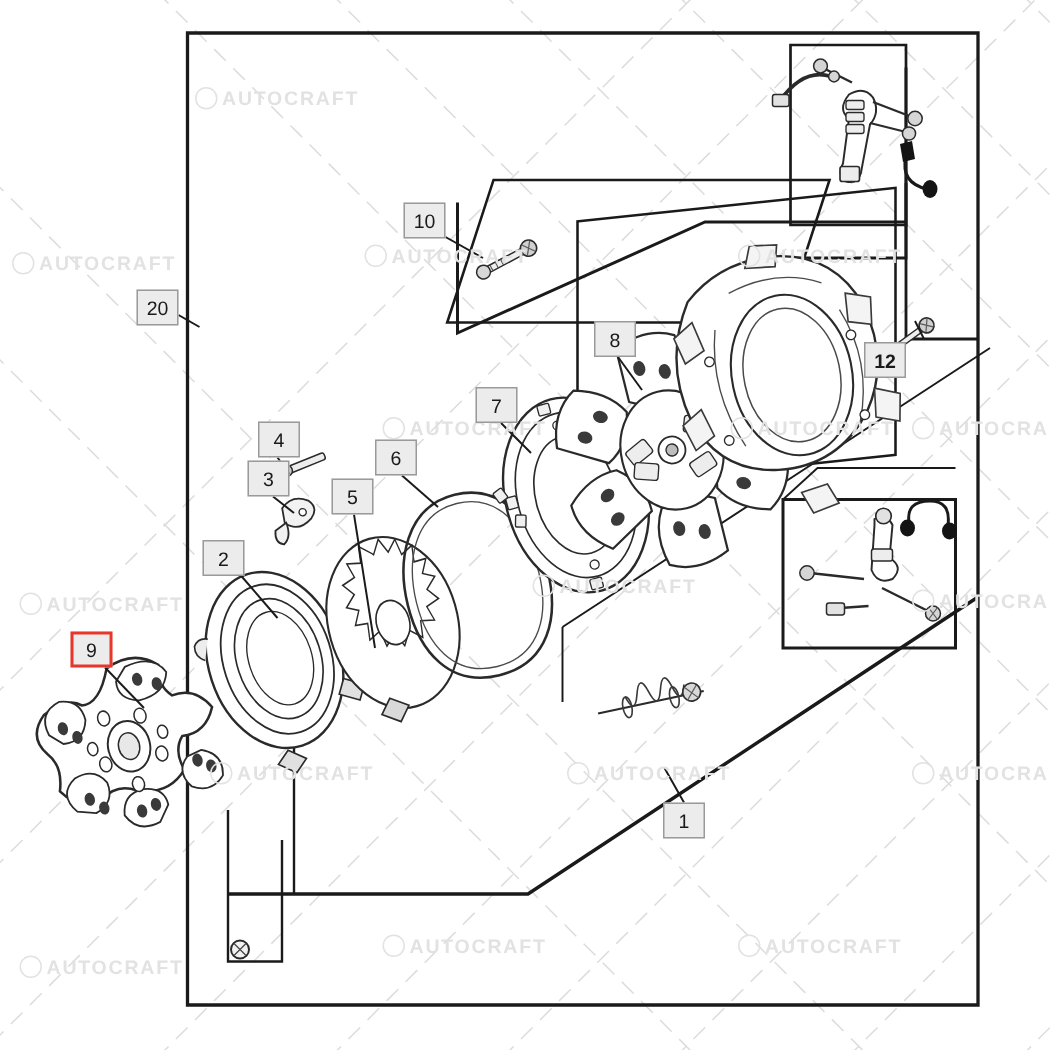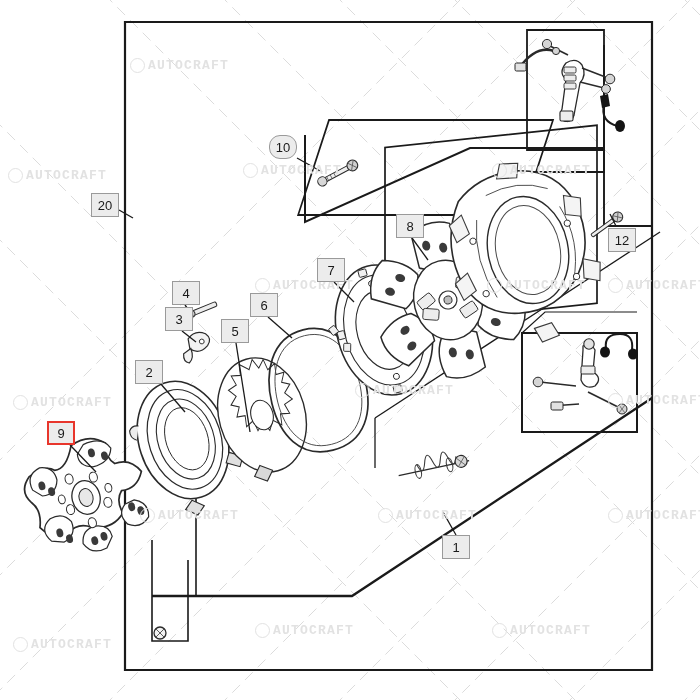--- a/index.html
+++ b/index.html
@@ -4,21 +4,21 @@
 <style>
   html,body{margin:0;padding:0;background:#ffffff;}
   body{width:700px;height:700px;overflow:hidden;font-family:"Liberation Sans",sans-serif;}
   #stage{position:relative;width:700px;height:700px;background:#fff;}
   #stage svg{position:absolute;left:0;top:0;}
   .callout{position:absolute;box-sizing:border-box;background:#ececec;border:1px solid #9a9a9a;
            display:flex;align-items:center;justify-content:center;
            font-family:"Liberation Sans",sans-serif;font-size:13px;color:#1a1a1a;
            width:28px;height:24px;letter-spacing:0px;}
   .callout.hl{border:2px solid #e8362c;background:#ececec;}
-  .wm{position:absolute;color:#e2e2e2;font-family:Liberation Mono, monospace;
+  .wm{position:absolute;color:#e2e2e2;font-family:Liberation Sans, sans-serif;
       font-size:13px;letter-spacing:1.2px;font-weight:700;white-space:nowrap;
       display:flex;align-items:center;gap:3px;pointer-events:none;}
   .wm .ring{display:inline-block;width:13px;height:13px;border:1.6px solid #e2e2e2;border-radius:50%;}
 </style>
 </head>
 <body>
 
 <div id="stage">
 
   <svg width="700" height="700" viewBox="0 0 700 700">
@@ -418,18 +418,18 @@
   <div id="callout-layer">
       <div class="callout" style="left: 442px; top: 535px;">1</div>
       <div class="callout" style="left: 135px; top: 360px;">2</div>
       <div class="callout" style="left: 165px; top: 307px;">3</div>
       <div class="callout" style="left: 172px; top: 281px;">4</div>
       <div class="callout" style="left: 221px; top: 319px;">5</div>
       <div class="callout" style="left: 250px; top: 293px;">6</div>
       <div class="callout" style="left: 317px; top: 258px;">7</div>
       <div class="callout" style="left: 396px; top: 214px;">8</div>
       <div class="callout hl" style="left: 47px; top: 421px;">9</div>
-      <div class="callout" style="left: 269px; top: 135px; border-radius: 11px;">10</div>
+      <div class="callout" style="left: 269px; top: 135px;">10</div>
       <div class="callout" style="left: 91px; top: 193px;">20</div>
-      <div class="callout" style="left: 608px; top: 228px;">12</div>
+      <div class="callout" style="left: 576px; top: 228px; font-weight: bold;">12</div>
     </div>
 
 </div>
 
 </body></html>

